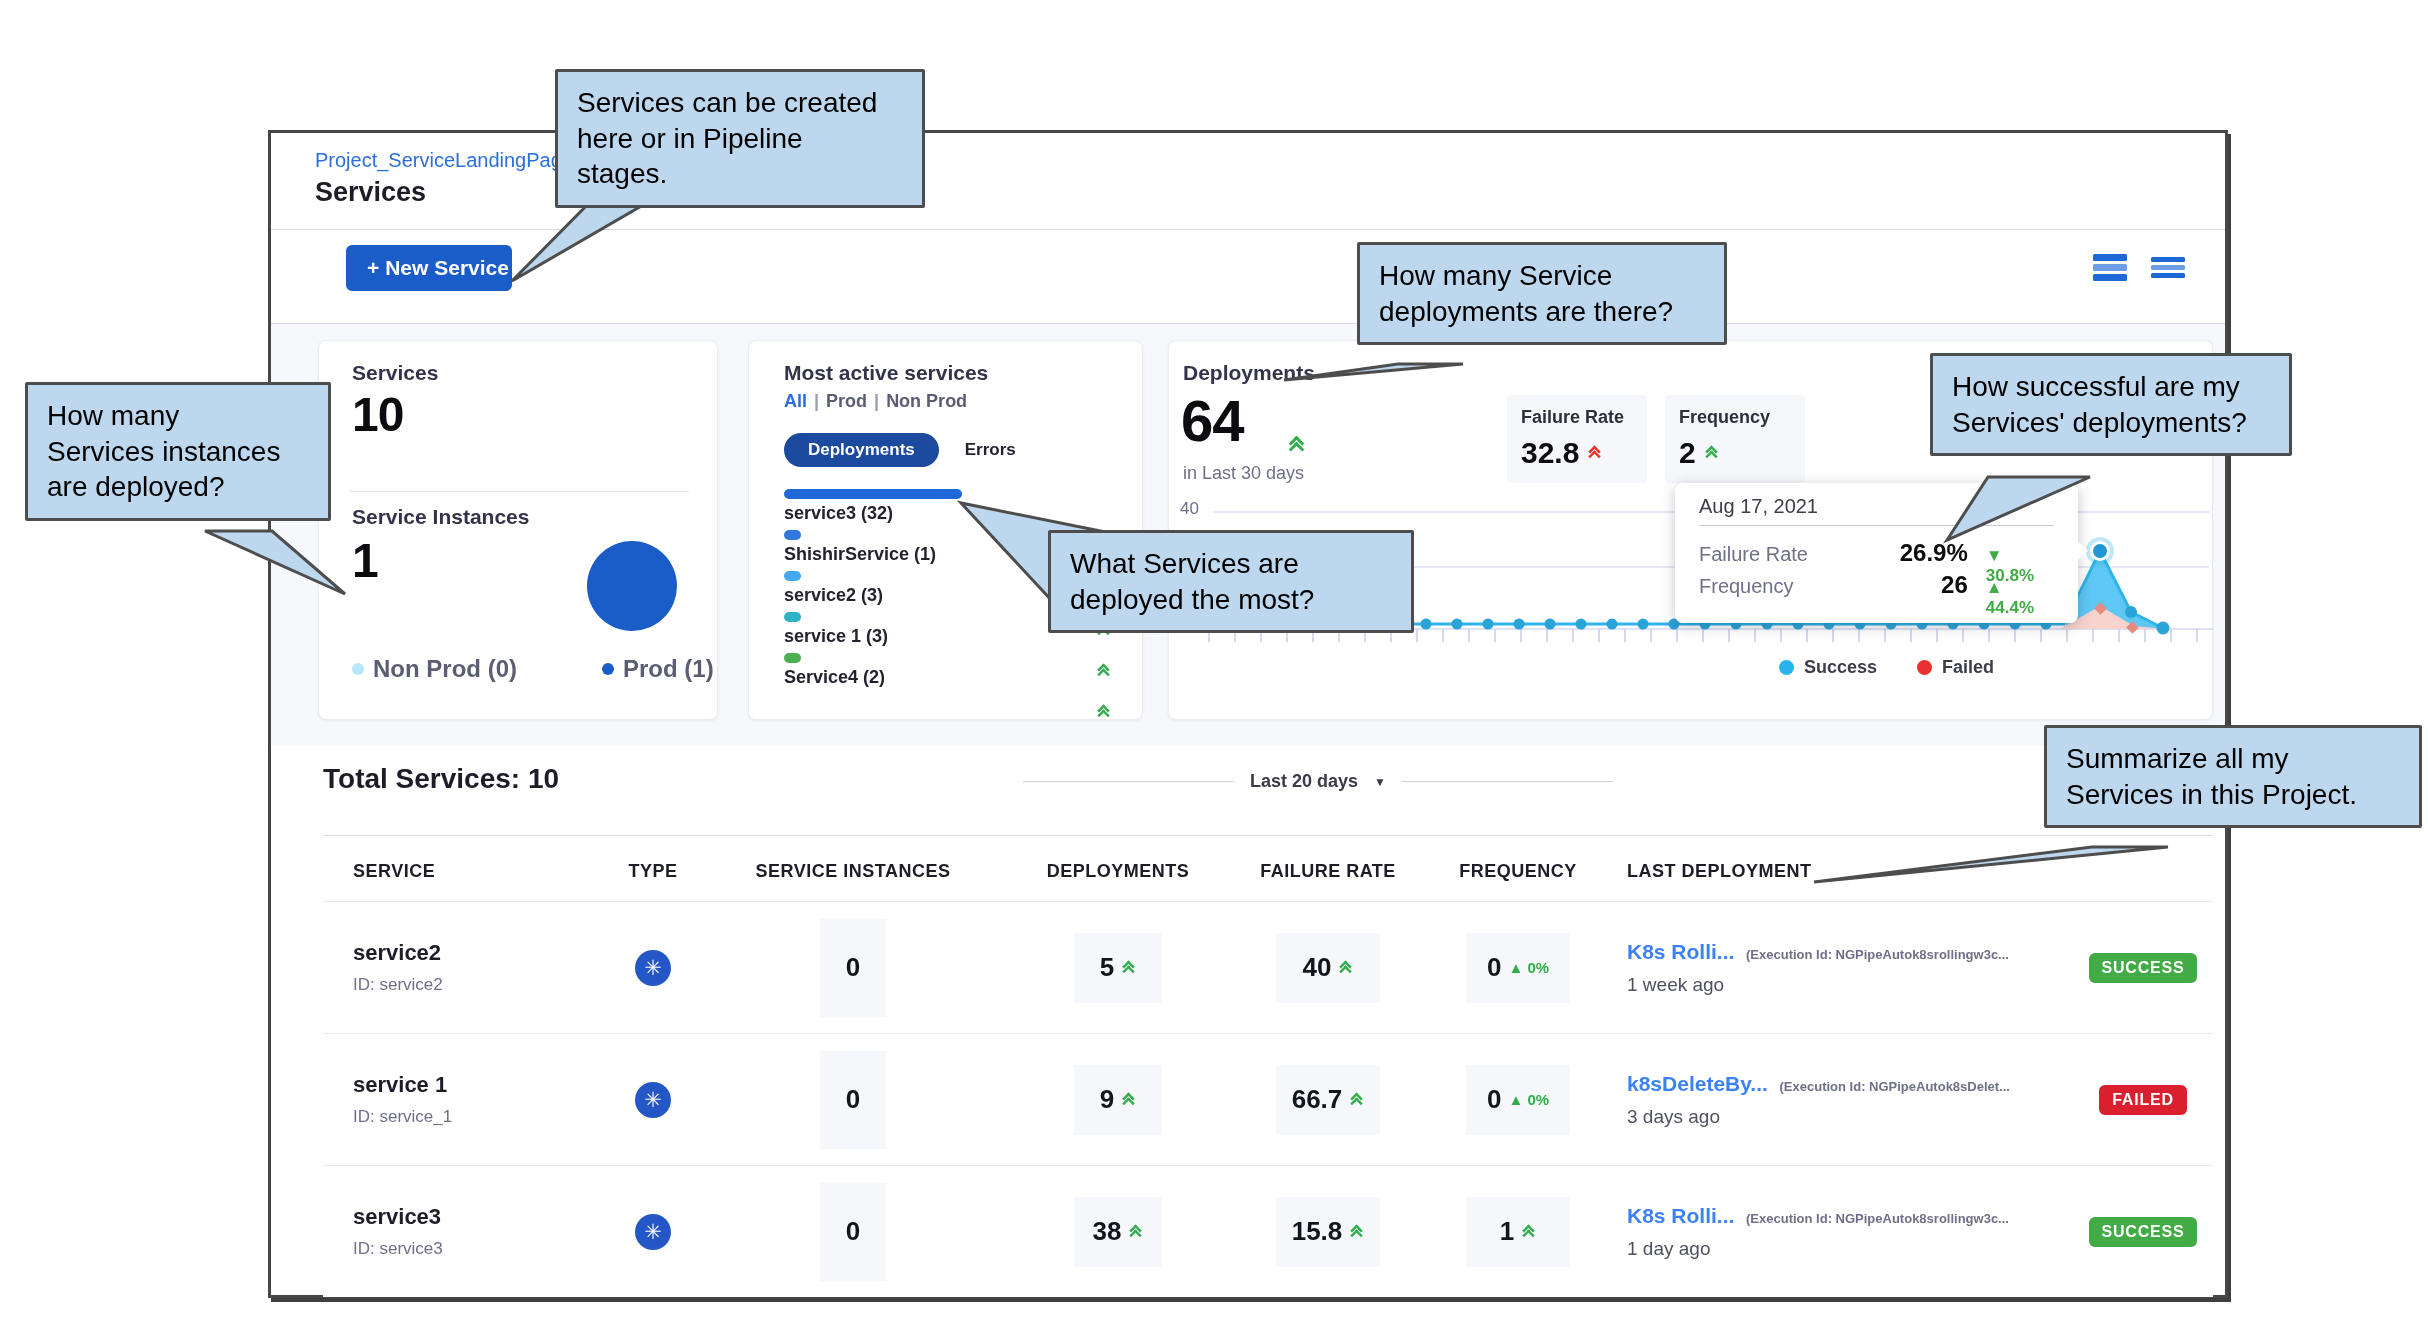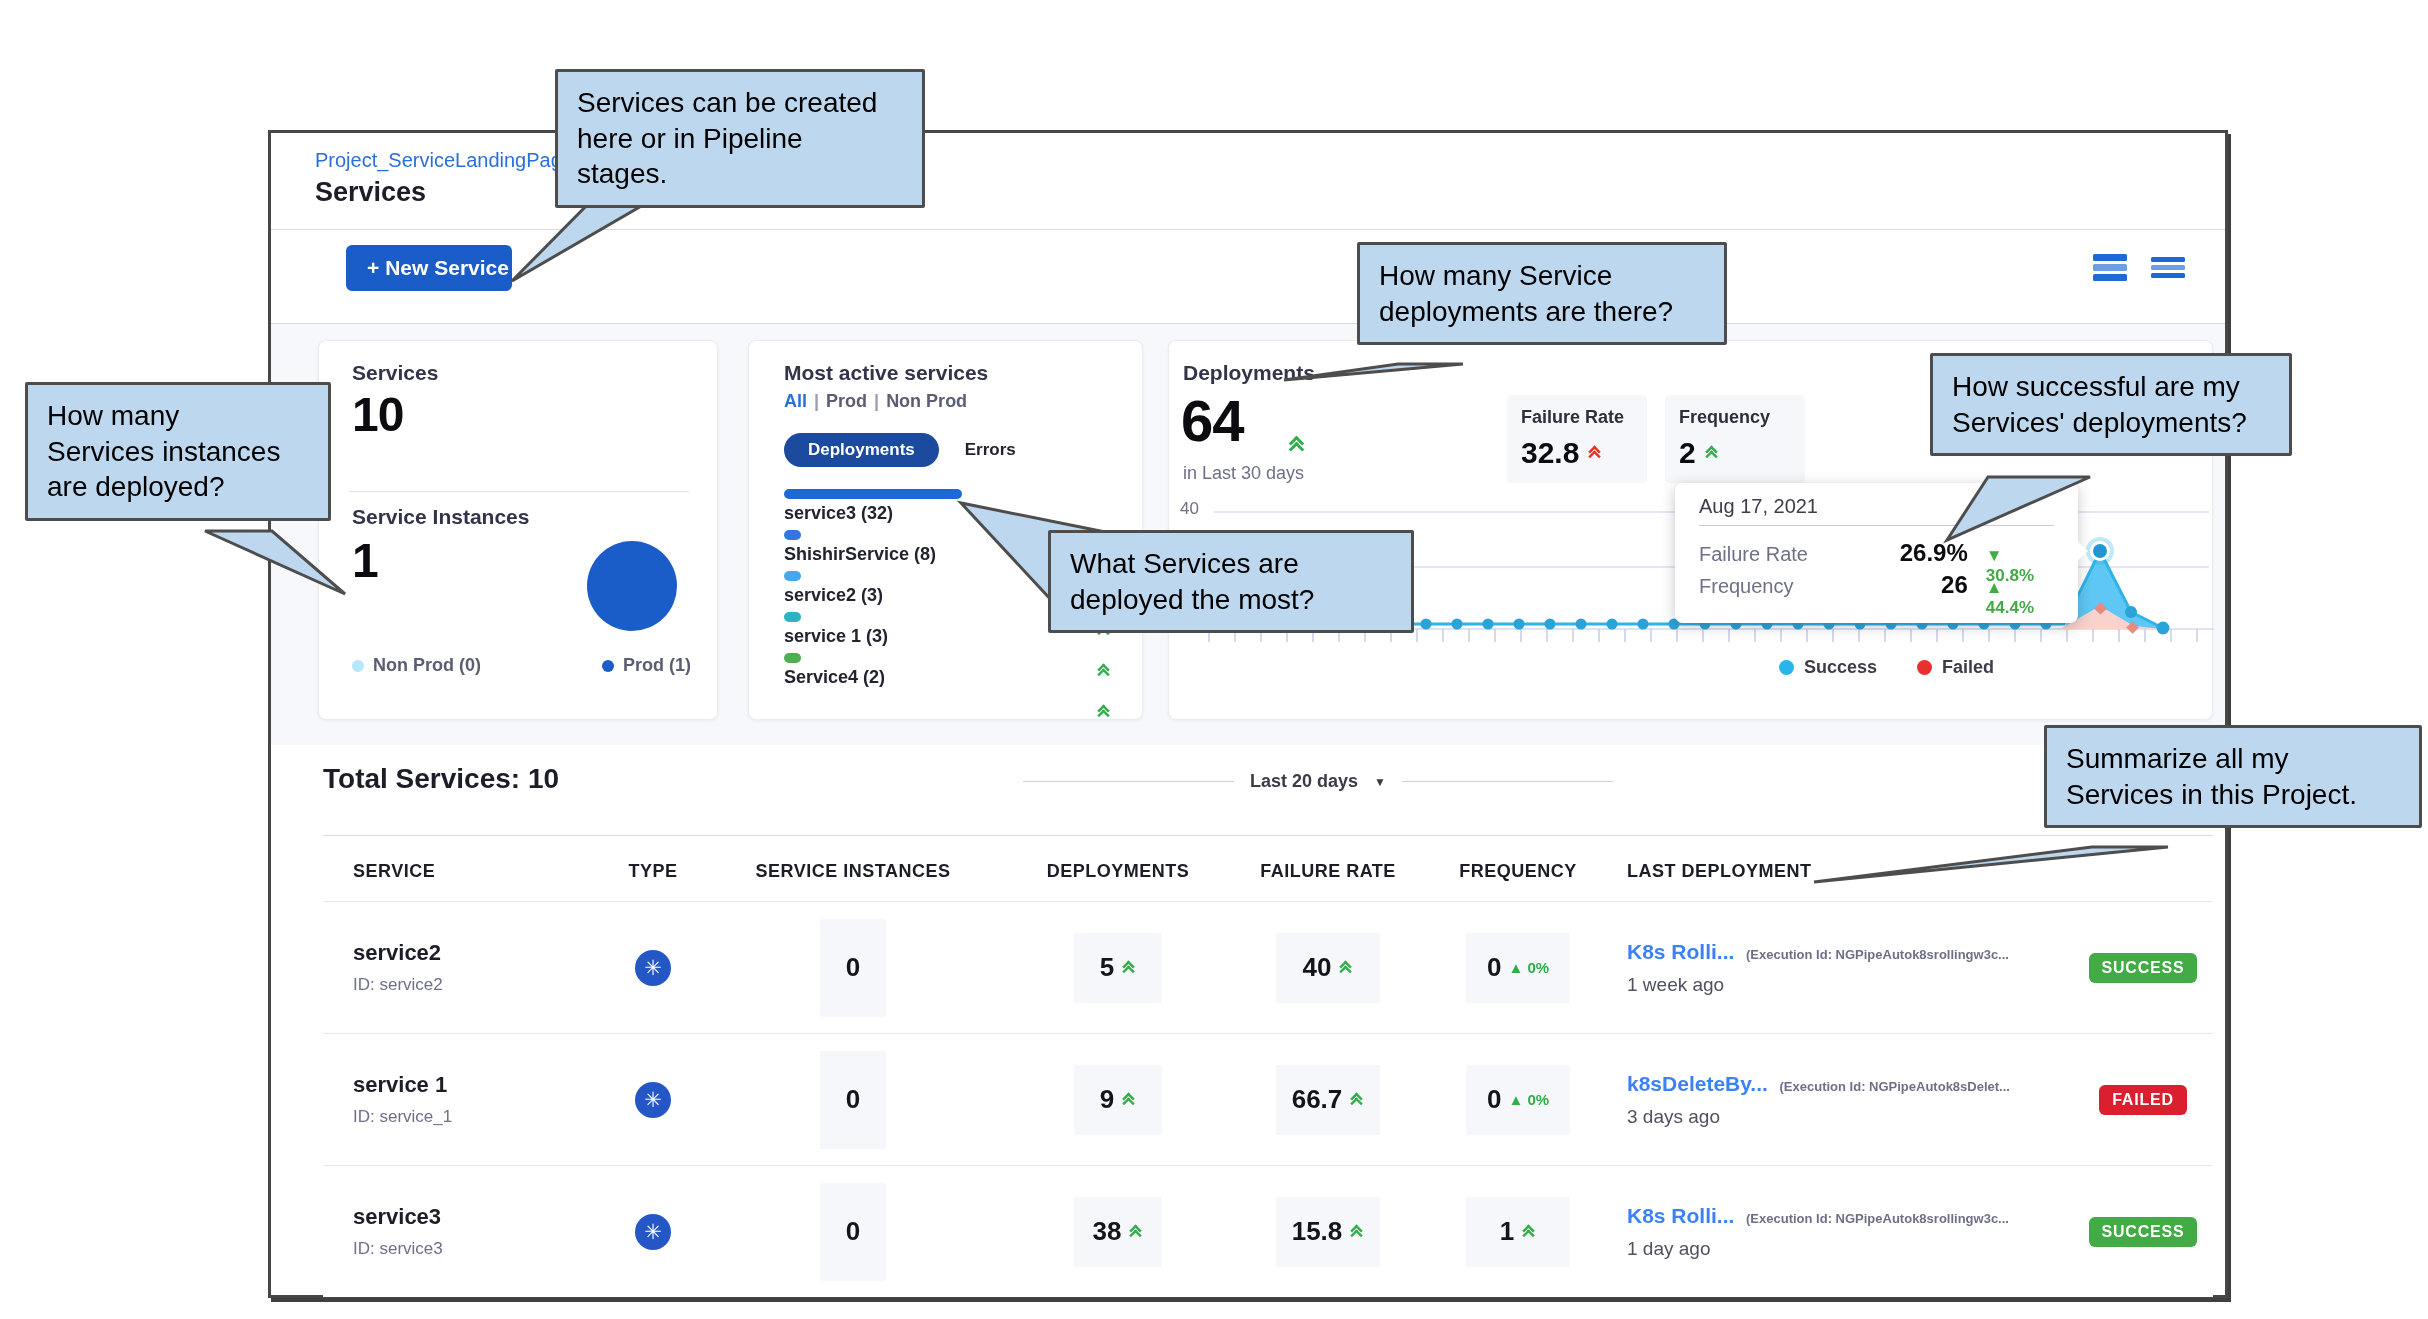--- a/index.html
+++ b/index.html
@@ -32,21 +32,21 @@
   .card-label { font-size:21px; font-weight:700; color:#33344a; }
   .bignum { font-size:48px; font-weight:800; color:#0b0b10; letter-spacing:-1px; }
 
   .card-services { left:47px; top:207px; width:400px; height:380px; }
   .cs-label1 { position:absolute; left:33px; top:20px; }
   .cs-val1   { position:absolute; left:33px; top:46px; }
   .cs-div    { position:absolute; left:30px; top:150px; width:340px; height:1px; background:#e2e3ec; }
   .cs-label2 { position:absolute; left:33px; top:164px; }
   .cs-val2   { position:absolute; left:33px; top:192px; }
   .pie       { position:absolute; left:268px; top:200px; width:90px; height:90px; border-radius:50%; background:#1a5cc8; }
-  .legend-row{ position:absolute; display:flex; align-items:center; gap:9px; font-size:18px; font-weight:600; color:#5b5d72; }
+  .legend-row{ position:absolute; display:flex; align-items:center; gap:9px; font-size:24px; font-weight:600; color:#5b5d72; }
   .dot { width:12px; height:12px; border-radius:50%; }
   .dot.nonprod { background:#b5e8fb; }
   .dot.prod    { background:#1a5cc8; }
   .dot.success { background:#29b5ec; width:15px; height:15px; }
   .dot.failed  { background:#e8312e; width:15px; height:15px; }
 
   .card-active { left:477px; top:207px; width:395px; height:380px; }
   .ma-title   { position:absolute; left:35px; top:20px; }
   .ma-filters { position:absolute; left:35px; top:50px; font-size:18px; font-weight:600; color:#5b5d72; }
   .ma-filters .sep { color:#9b9db0; margin:0 7px; }
@@ -192,21 +192,21 @@
       <div class="card-label ma-title">Most active services</div>
       <div class="ma-filters">
         <span class="f-active">All</span><span class="sep">|</span><span class="f-link">Prod</span><span class="sep">|</span><span class="f-link">Non Prod</span>
       </div>
       <div class="ma-toggle">
         <button class="pill-on">Deployments</button>
         <button class="pill-off">Errors</button>
       </div>
       <div class="bars">
           <div class="bar-item"><div class="bar-track" style="width:178px;background:#1f68d8"></div><div class="bar-label">service3 (32)</div><span class="chev sm bar-chev"></span></div>
-          <div class="bar-item"><div class="bar-track" style="width:17px;background:#3078e0"></div><div class="bar-label">ShishirService (8)</div><span class="chev sm bar-chev"></span></div>
+          <div class="bar-item"><div class="bar-track" style="width:17px;background:#3078e0"></div><div class="bar-label">ShishirService (1)</div><span class="chev sm bar-chev"></span></div>
           <div class="bar-item"><div class="bar-track" style="width:17px;background:#44a8f0"></div><div class="bar-label">service2 (3)</div><span class="chev sm bar-chev"></span></div>
           <div class="bar-item"><div class="bar-track" style="width:17px;background:#2db3c4"></div><div class="bar-label">service 1 (3)</div><span class="chev sm bar-chev"></span></div>
           <div class="bar-item"><div class="bar-track" style="width:17px;background:#4caf50"></div><div class="bar-label">Service4 (2)</div><span class="chev sm bar-chev"></span></div>
         </div>
     </div>
 
     <div class="card card-deploy">
       <div class="card-label dp-title">Deployments</div>
       <div class="bignum dp-val">64</div>
       <span class="chev dp-chev"></span>

